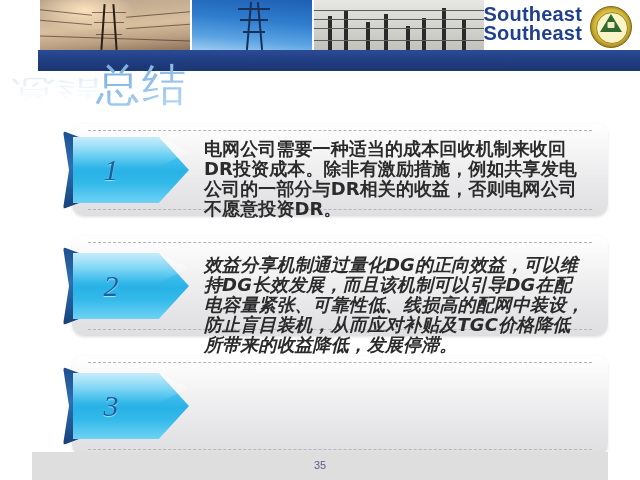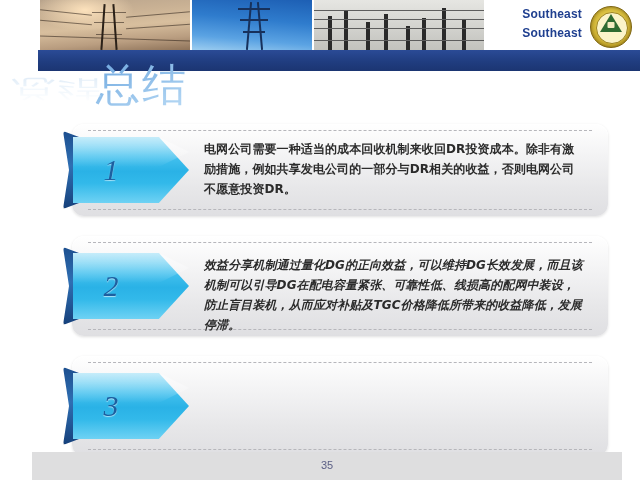--- a/index.html
+++ b/index.html
@@ -27,21 +27,21 @@
   }
   
   .pylon{position:absolute;bottom:0;}
   .pylon .mast{position:absolute;bottom:0;width:2px;background:#2b2118;}
   .wire{position:absolute;height:1px;background:rgba(40,30,22,.55);}
   .wire2{position:absolute;height:1px;background:rgba(25,40,70,.5);}
   .sub-bar{position:absolute;bottom:0;width:4px;background:#2a2a2a;}
   .sub-line{position:absolute;height:1px;background:#5d5d5d;}
 
   .brand{position:absolute;right:58px;top:5px;width:110px;text-align:right;
-    color:#1f3f8f;font-size:12px;line-height:19px;font-weight:600;letter-spacing:.2px;}
+    color:#1f3f8f;font-size:20px;line-height:19px;font-weight:600;letter-spacing:.2px;}
   .seal{position:absolute;right:8px;top:6px;width:40px;height:40px;border-radius:50%;
     background:radial-gradient(circle at 50% 45%, #f0e27a 0%, #dcc344 45%, #b9991f 78%, #8a6f12 100%);
     border:1px solid #7d6410;box-shadow:inset 0 0 3px rgba(0,0,0,.35);}
   .seal-in{position:absolute;left:5px;top:5px;width:30px;height:30px;border-radius:50%;
     background:#fbf4c9;border:1px solid #9c8320;}
   .seal-tri{position:absolute;left:50%;top:7px;transform:translateX(-50%);
     width:0;height:0;border-left:11px solid transparent;border-right:11px solid transparent;
     border-bottom:18px solid #2f6b31;}
   .seal-dot{position:absolute;left:50%;top:15px;transform:translateX(-50%);
     width:7px;height:6px;background:#f3ecc2;border-radius:1px;}
@@ -95,32 +95,32 @@
   .chev-gloss{position:absolute;left:10px;top:0;width:116px;height:30px;
     background:linear-gradient(180deg,rgba(255,255,255,.55),rgba(255,255,255,0));
     clip-path:polygon(0 0, 74% 0, 100% 50%, 74% 100%, 0 100%);}
   .badge-num{position:absolute;left:0;top:0;width:96px;height:66px;
     display:flex;align-items:center;justify-content:center;
     font-size:30px;font-style:italic;font-weight:400;color:#1d5fa0;
     font-family:"Liberation Serif","DejaVu Serif",serif;
     text-shadow:0 1px 1px rgba(255,255,255,.6);}
 
   .ptext{position:absolute;left:132px;right:22px;
-    color:#2b2b2b;font-size:12px;line-height:20px;font-weight:700;
+    color:#2b2b2b;font-size:18px;line-height:20px;font-weight:700;
     font-family:"DejaVu Sans","Liberation Sans",sans-serif;
     letter-spacing:.1px;}
   .ptext.italic{font-style:italic;}
 
   .p1 .badge{top:13px;} .p1 .ptext{top:15px;}
   .p2 .badge{top:17px;} .p2 .ptext{top:19px;}
   .p3 .badge{top:17px;} .p3 .ptext{top:29px;}
 
   
   .footer{position:absolute;left:32px;top:452px;width:576px;height:28px;
-    background:#dededf;padding-left:14px;}
+    background:#dededf;}
   .pageno{position:absolute;left:0;right:0;top:7px;text-align:center;
     font-size:11px;color:#5b5f85;font-family:"Liberation Sans",sans-serif;}
 </style>
 </head>
 <body>
 
 <div class="slide">
 
   <div class="banner">
 

